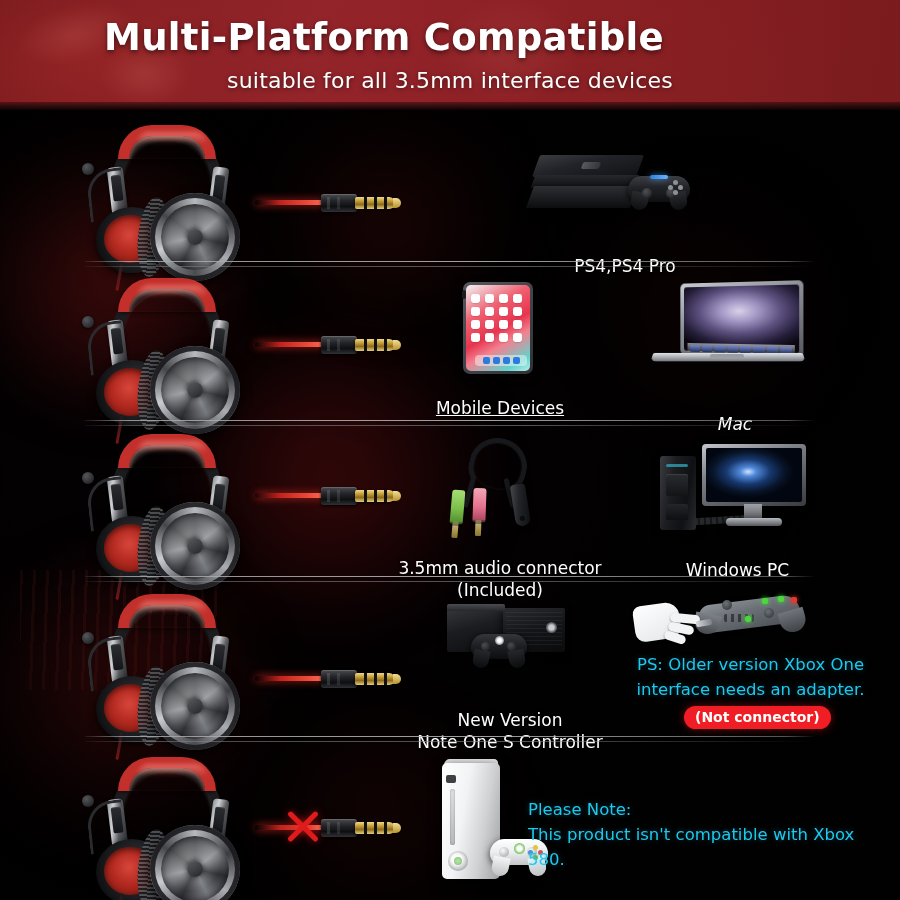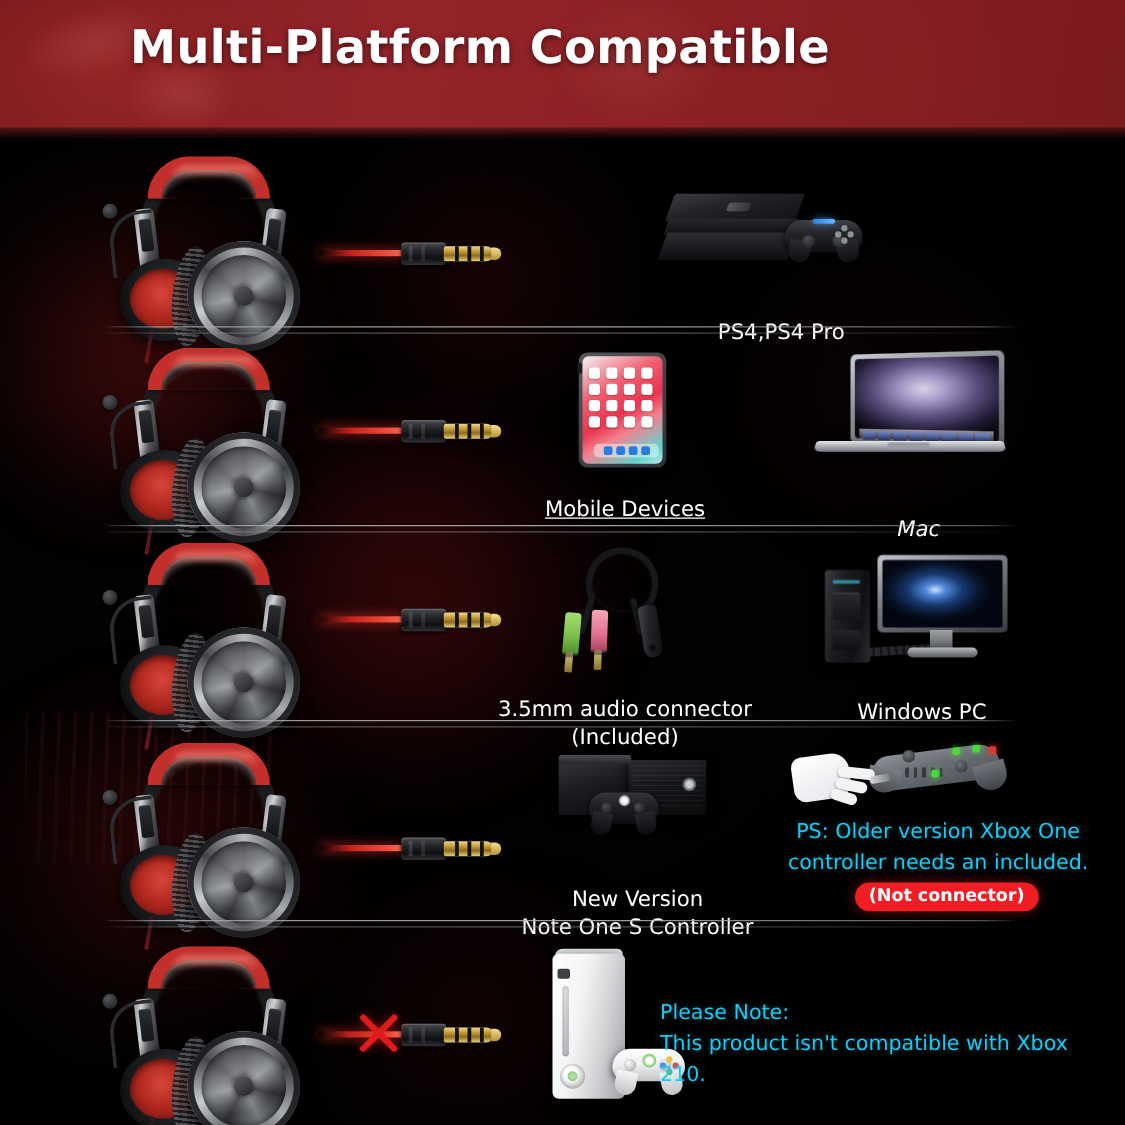--- a/index.html
+++ b/index.html
@@ -339,20 +339,21 @@
 </head>
 <body>
 
 <div class="page">
 
   <div class="header">
     <div class="hdr-smoke hs1"></div>
     <div class="hdr-smoke hs2"></div>
     <div class="hdr-smoke hs3"></div>
     <div class="hdr-title">Multi-Platform Compatible</div>
+    <div class="hdr-sub">suitable for all 3.5mm interface devices</div>
   </div>
 
   <div class="bg-wrap">
     <div class="bg-glow bgA"></div>
     <div class="bg-glow bgB"></div>
     <div class="bg-glow bgC"></div>
     <div class="bg-glow bgD"></div>
     <div class="bg-glow bgE"></div>
     <div class="bg-glow bgF"></div>
     <div class="bg-slats"></div>
@@ -619,21 +620,21 @@
         <div class="palm"></div>
           <div class="f f1"></div>
           <div class="f f2"></div>
           <div class="f f3"></div>
         <div class="plugtip"></div>
       </div>
     </div>
     <div class="caption" style="left:390px;top:98px;width:240px;">New Version
 Note One S Controller</div>
     <div class="note-cyan" style="left:618px;top:66px;width:265px;">PS: Older version Xbox One
-controller needs an included.</div>
+interface needs an adapter.</div>
     <div class="badge-red" style="left:684px;top:120px;">(Not connector)</div>
     <div class="sep dbl" style="top:150px;"></div>
   </div>
 
   <div class="row" style="top:745px;height:155px;">
     <div class="headset" style="left:88px;top:10px;">
       <div class="hs-band"></div>
         <div class="hs-pad"></div>
       <div class="hs-fork hs-forkL">
           <i></i>
@@ -680,16 +681,16 @@
           <div class="stk sr"></div>
         <div class="abxy">
             <i></i>
             <i></i>
             <i></i>
             <i></i>
           </div>
       </div>
     </div>
     <div class="note-cyan" style="left:528px;top:52px;width:360px;text-align:left;">Please Note:
-This product isn't compatible with Xbox 210.</div>
+This product isn't compatible with Xbox 580.</div>
   </div>
 
 </div>
 
 </body></html>

